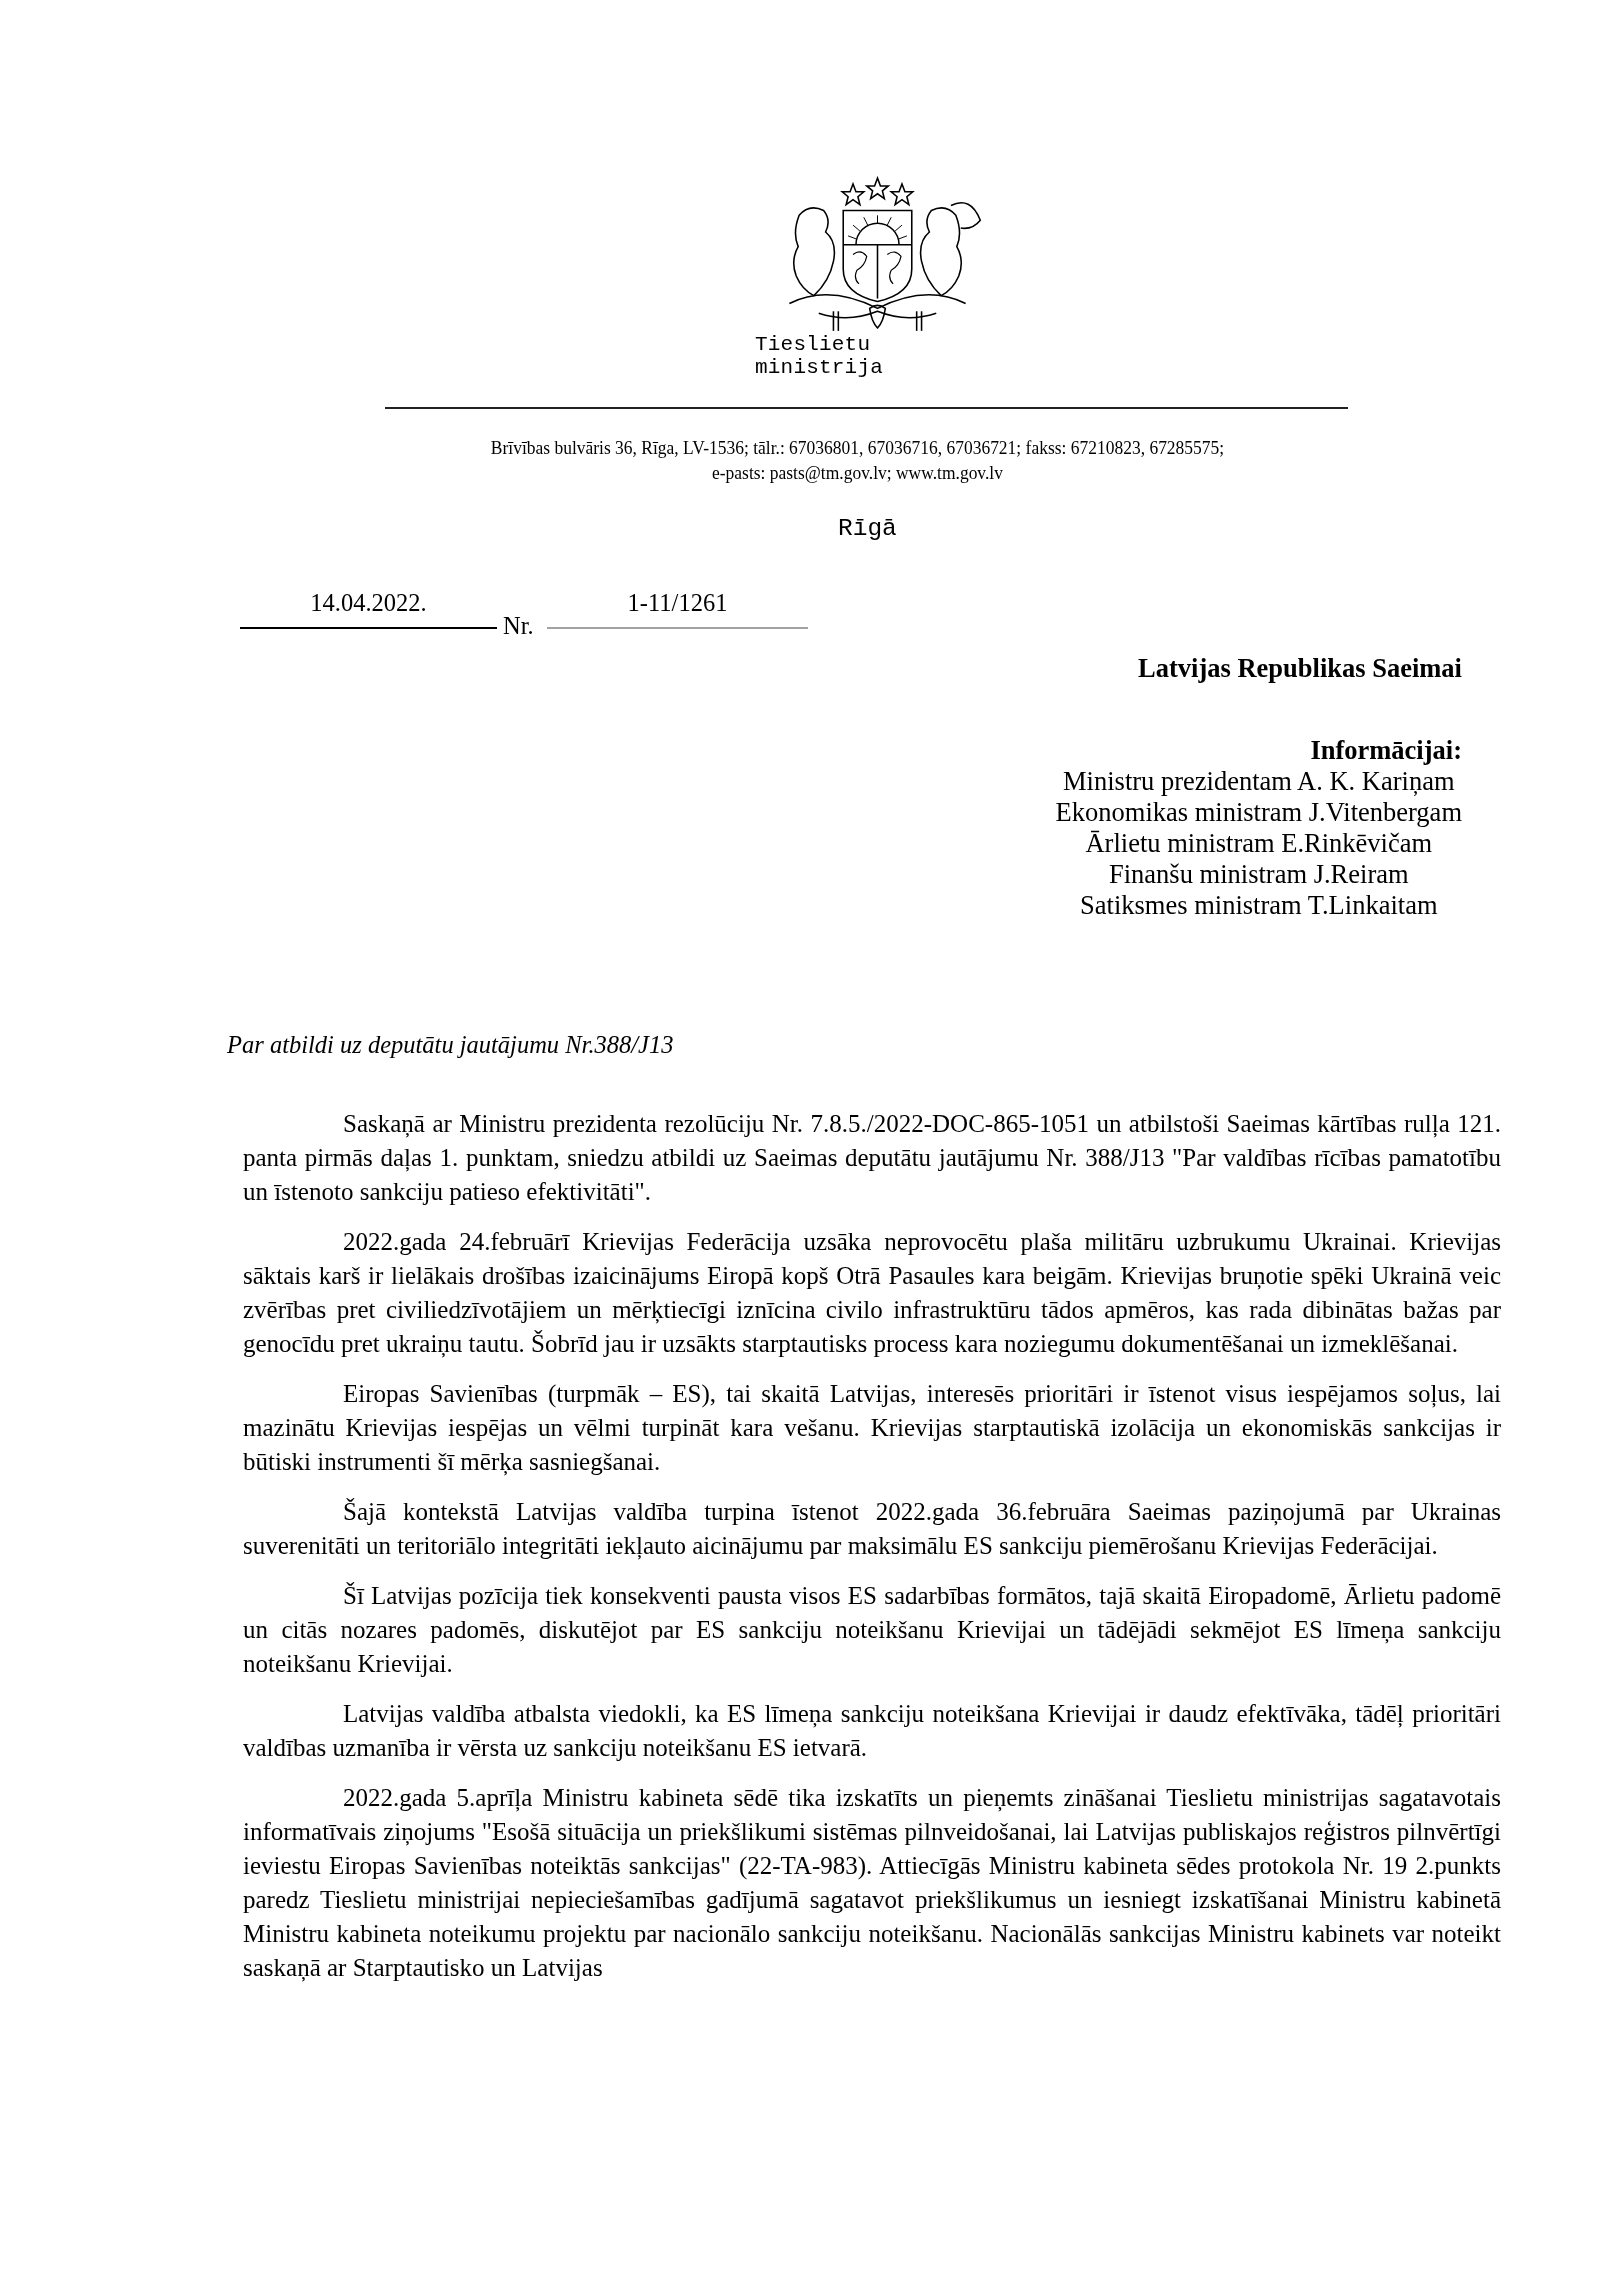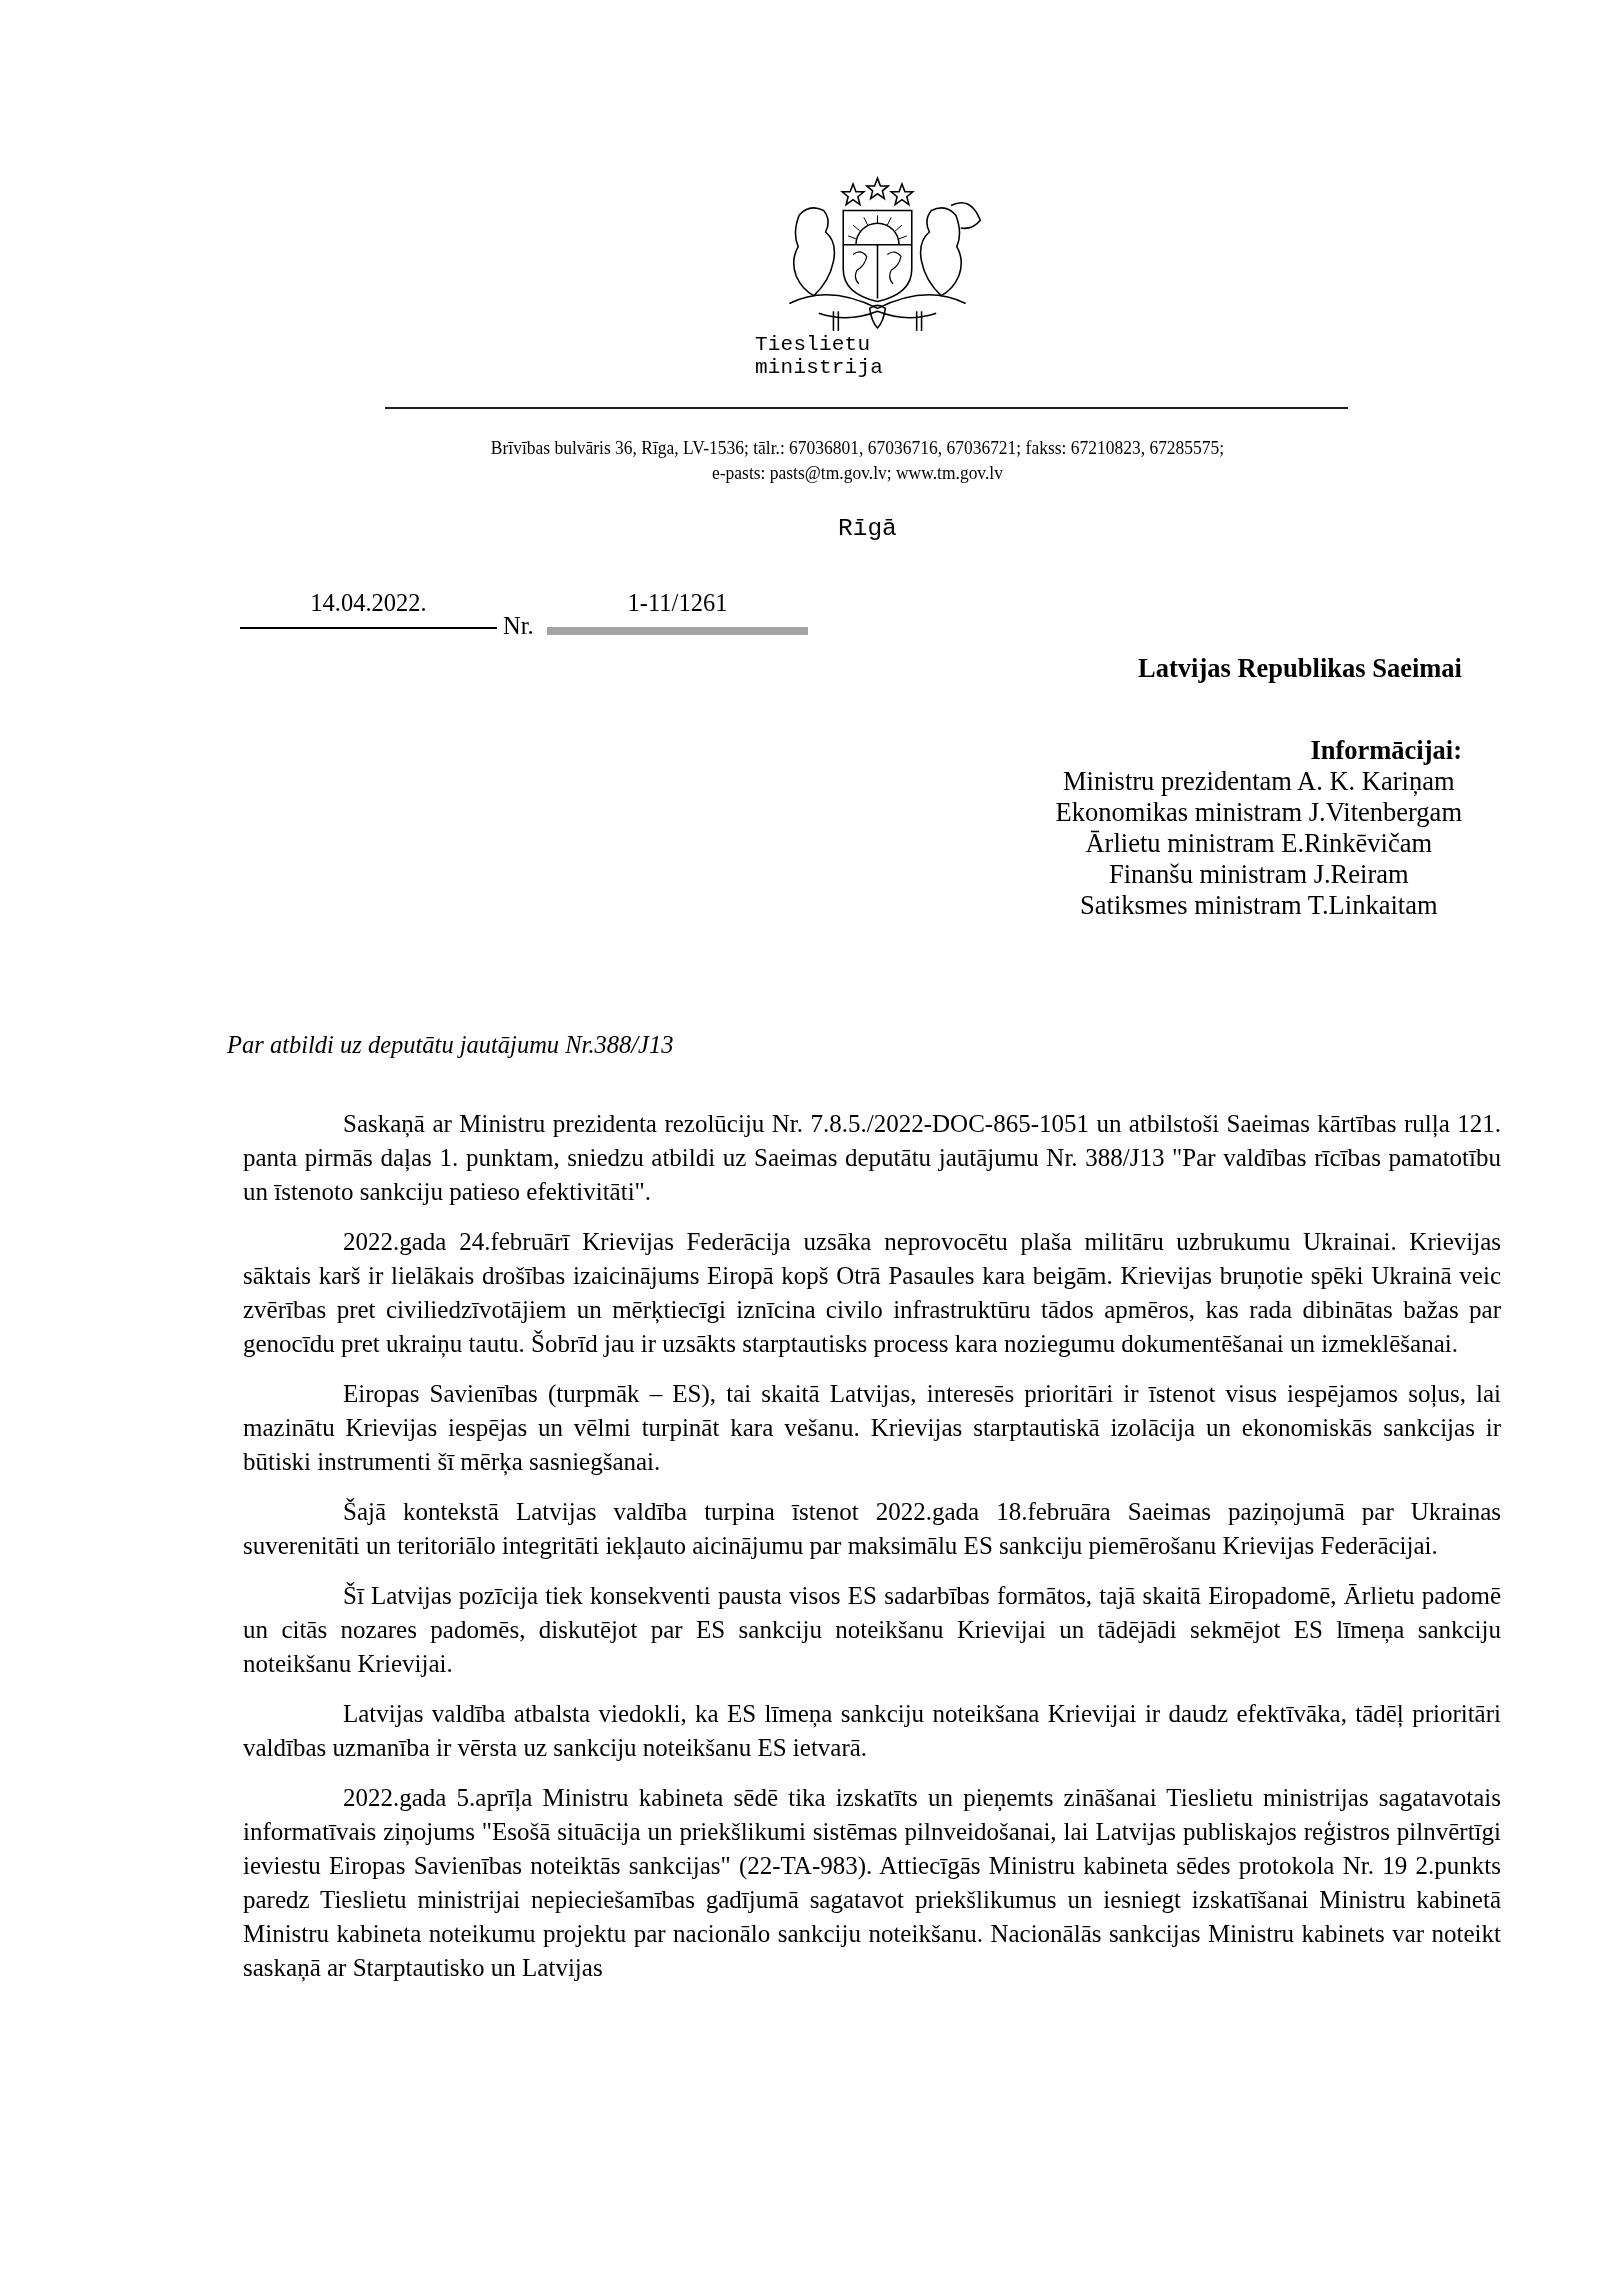--- a/index.html
+++ b/index.html
@@ -6,21 +6,21 @@
   body { width: 1623px; height: 2293px; position: relative; overflow: hidden; color: #000; }
   .page { position: absolute; left: 0; top: 0; width: 1623px; height: 2293px; font-family: "Liberation Serif", serif; }
 
   .crest { position: absolute; left: 760px; top: 176px; width: 235px; height: 157px; }
   .ministry-name { position: absolute; left: 755px; top: 333px; width: 245px; text-align: left; font-family: Liberation Mono, monospace; font-size: 21px; letter-spacing: 0.2px; }
   .rule { position: absolute; left: 385px; top: 407px; width: 963px; height: 2px; background: #222; }
   .address { position: absolute; left: 294px; top: 436px; width: 1127px; text-align: center; font-size: 19px; line-height: 24.5px; transform: scaleX(0.92); transform-origin: center; }
   .city { position: absolute; left: 838px; top: 515px; font-size: 24.5px; font-family: Liberation Mono, monospace; }
   .date-field { position: absolute; left: 240px; top: 588px; width: 257px; height: 39px; border-bottom: 2px solid #000; text-align: center; font-size: 24.5px; line-height: 29px; }
   .nr-label { position: absolute; left: 503px; top: 588px; font-size: 24.5px; line-height: 29px; margin-top: 23px; }
-  .nr-field { position: absolute; left: 547px; top: 588px; width: 261px; height: 39px; border-bottom: 8px solid #a3a3a3; text-align: center; font-size: 24.5px; line-height: 29px; }
+  .nr-field { position: absolute; left: 547px; top: 588px; width: 261px; height: 39px; border-bottom: 2px solid #a3a3a3; text-align: center; font-size: 24.5px; line-height: 29px; }
 
   .recipient { position: absolute; right: 161px; top: 653px; font-size: 26.5px; font-weight: bold; text-align: right; }
   .info-block { position: absolute; right: 161px; top: 735px; text-align: right; font-size: 26.5px; line-height: 31px; }
   .info-label { font-weight: bold; }
   .info-item { font-weight: normal; text-align: center; }
 
   .subject { position: absolute; left: 227px; top: 1031px; font-size: 24.5px; font-style: italic; }
 
   .body-text { position: absolute; left: 227px; top: 1091px; width: 1290px; font-size: 25px; line-height: 34px; text-align: justify; }
   .body-text p { margin: 16px; text-indent: 100px; }
@@ -93,20 +93,20 @@
     <div class="info-item">Finanšu ministram J.Reiram</div>
     <div class="info-item">Satiksmes ministram T.Linkaitam</div>
   </div>
 
   <div class="subject">Par atbildi uz deputātu jautājumu Nr.388/J13</div>
 
   <div class="body-text">
     <p>Saskaņā ar Ministru prezidenta rezolūciju Nr. 7.8.5./2022-DOC-865-1051 un atbilstoši Saeimas kārtības rulļa 121. panta pirmās daļas 1. punktam, sniedzu atbildi uz Saeimas deputātu jautājumu Nr. 388/J13 "Par valdības rīcības pamatotību un īstenoto sankciju patieso efektivitāti".</p>
     <p>2022.gada 24.februārī Krievijas Federācija uzsāka neprovocētu plaša militāru uzbrukumu Ukrainai. Krievijas sāktais karš ir lielākais drošības izaicinājums Eiropā kopš Otrā Pasaules kara beigām. Krievijas bruņotie spēki Ukrainā veic zvērības pret civiliedzīvotājiem un mērķtiecīgi iznīcina civilo infrastruktūru tādos apmēros, kas rada dibinātas bažas par genocīdu pret ukraiņu tautu. Šobrīd jau ir uzsākts starptautisks process kara noziegumu dokumentēšanai un izmeklēšanai.</p>
     <p>Eiropas Savienības (turpmāk – ES), tai skaitā Latvijas, interesēs prioritāri ir īstenot visus iespējamos soļus, lai mazinātu Krievijas iespējas un vēlmi turpināt kara vešanu. Krievijas starptautiskā izolācija un ekonomiskās sankcijas ir būtiski instrumenti šī mērķa sasniegšanai.</p>
-    <p>Šajā kontekstā Latvijas valdība  turpina īstenot  2022.gada 18.februāra Saeimas paziņojumā par Ukrainas suverenitāti un teritoriālo integritāti  iekļauto aicinājumu par maksimālu ES  sankciju piemērošanu Krievijas Federācijai.</p>
+    <p>Šajā kontekstā Latvijas valdība  turpina īstenot  2022.gada 36.februāra Saeimas paziņojumā par Ukrainas suverenitāti un teritoriālo integritāti  iekļauto aicinājumu par maksimālu ES  sankciju piemērošanu Krievijas Federācijai.</p>
     <p>Šī Latvijas pozīcija tiek konsekventi pausta visos ES sadarbības formātos, tajā skaitā Eiropadomē, Ārlietu padomē un citās nozares padomēs, diskutējot par ES sankciju noteikšanu Krievijai un tādējādi sekmējot ES līmeņa  sankciju noteikšanu Krievijai.</p>
     <p>Latvijas valdība atbalsta viedokli, ka ES līmeņa sankciju noteikšana Krievijai ir daudz efektīvāka, tādēļ prioritāri valdības uzmanība ir vērsta uz sankciju noteikšanu ES ietvarā.</p>
     <p>2022.gada 5.aprīļa Ministru kabineta sēdē tika izskatīts un pieņemts zināšanai Tieslietu ministrijas sagatavotais informatīvais ziņojums "Esošā situācija un priekšlikumi sistēmas pilnveidošanai, lai Latvijas publiskajos reģistros pilnvērtīgi ieviestu Eiropas Savienības noteiktās sankcijas" (22-TA-983). Attiecīgās Ministru kabineta sēdes protokola Nr. 19 2.punkts paredz Tieslietu ministrijai nepieciešamības gadījumā sagatavot priekšlikumus un iesniegt izskatīšanai Ministru kabinetā Ministru kabineta noteikumu projektu par nacionālo sankciju noteikšanu. Nacionālās sankcijas Ministru kabinets var noteikt saskaņā ar Starptautisko un Latvijas</p>
   </div>
 
 </div>
 
 
 </body></html>

